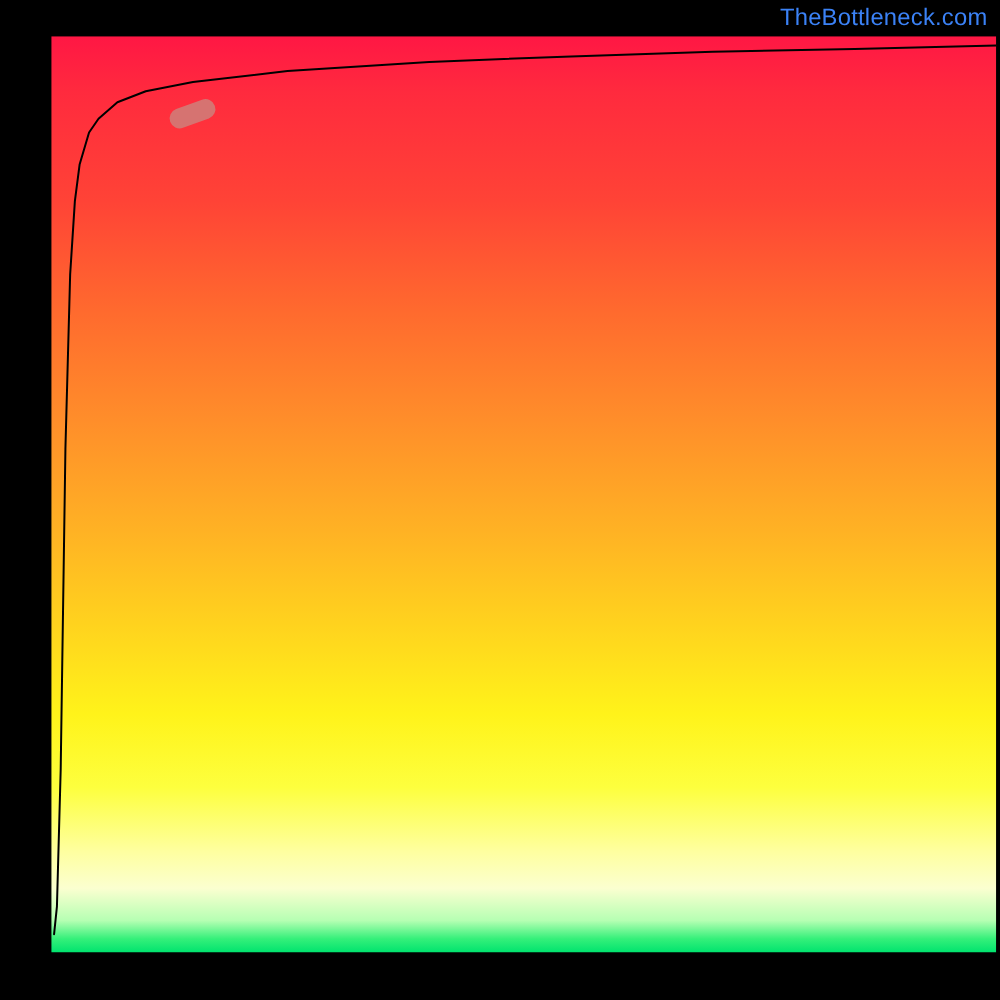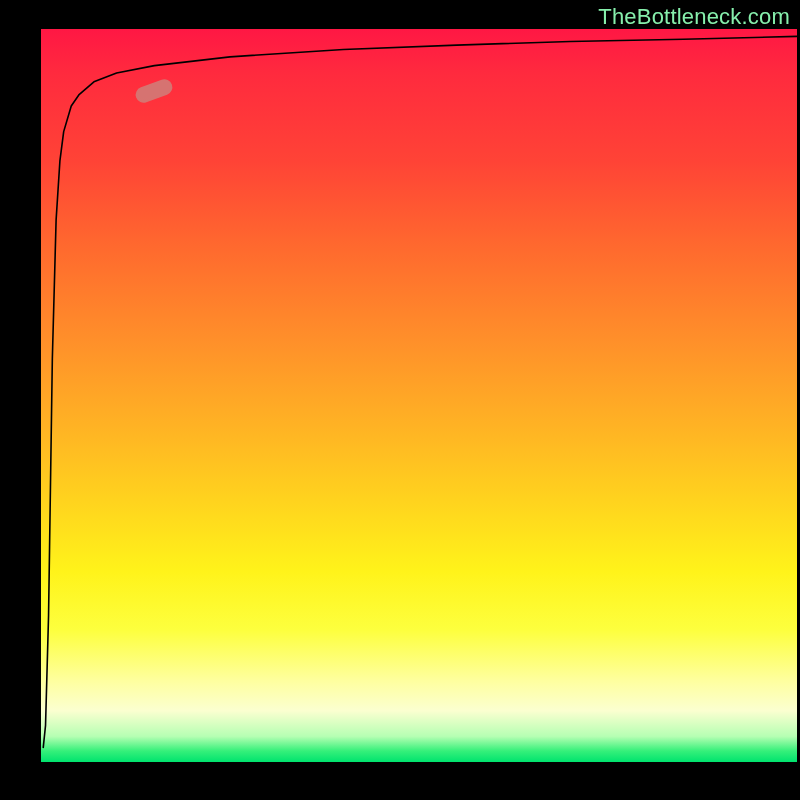--- a/index.html
+++ b/index.html
@@ -14,22 +14,22 @@
   .frame {
     position: relative;
     width: 800px;
     height: 800px;
     background: #000;
   }
   .attribution {
     position: absolute;
     top: 4px;
     right: 10px;
-    color: #86efac;
-    font-size: 22px;
+    color: #3b82f6;
+    font-size: 19px;
     font-weight: 400;
     letter-spacing: 0.2px;
     z-index: 30;
   }
   .plot-clip {
     position: absolute;
     left: 41px;
     top: 29px;
     width: 756px;
     height: 733px;

